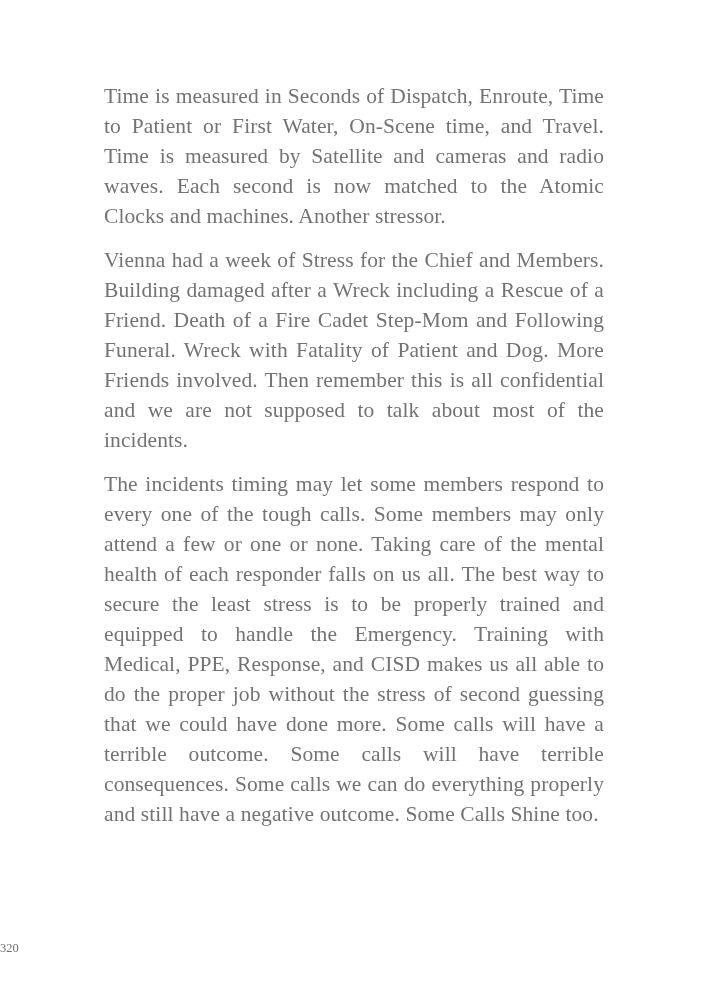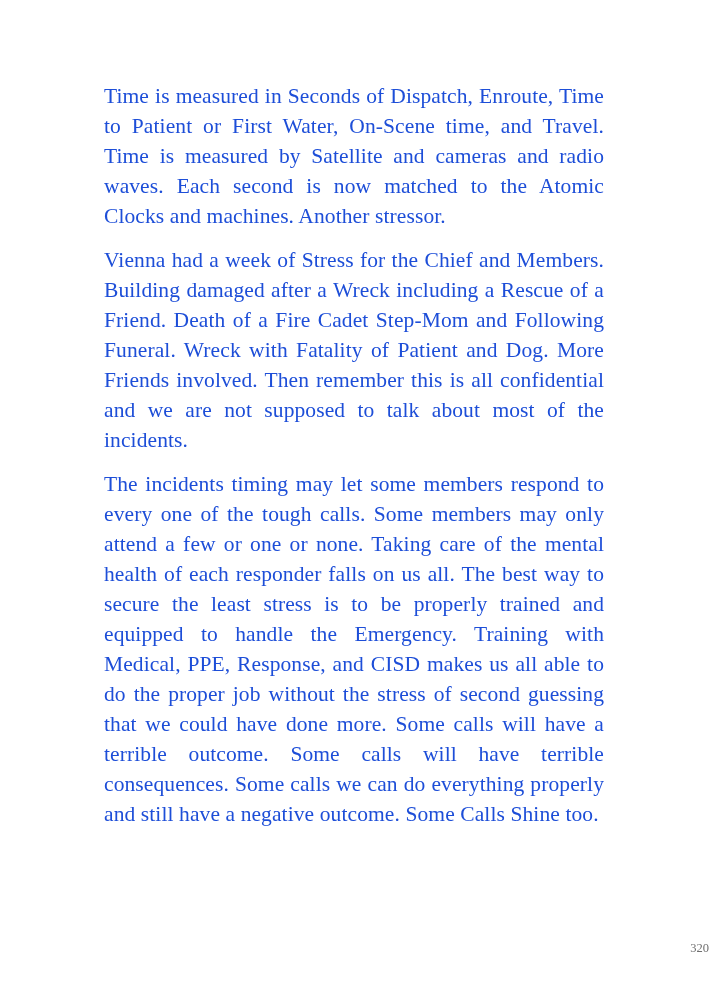--- a/index.html
+++ b/index.html
@@ -19,31 +19,31 @@
   .text-block {
     position: absolute;
     left: 104px;
     top: 81px;
     width: 500px;
   }
   .text-block p {
     margin: 0 0 14px 0;
     font-size: 21.5px;
     line-height: 30px;
-    color: #1d4ed8;
+    color: #737373;
     text-align: justify;
     text-justify: inter-word;
     letter-spacing: 0.1px;
   }
   .page-number {
     position: absolute;
     top: 941px;
     left: 0;
     width: 100%;
-    text-align: right;
+    text-align: left;
     font-size: 12.5px;
     color: #6f6f6f;
     font-family: "Liberation Serif", "DejaVu Serif", serif;
   }
 </style>
 </head>
 <body>
 
 <div class="page">
   <div class="text-block">

